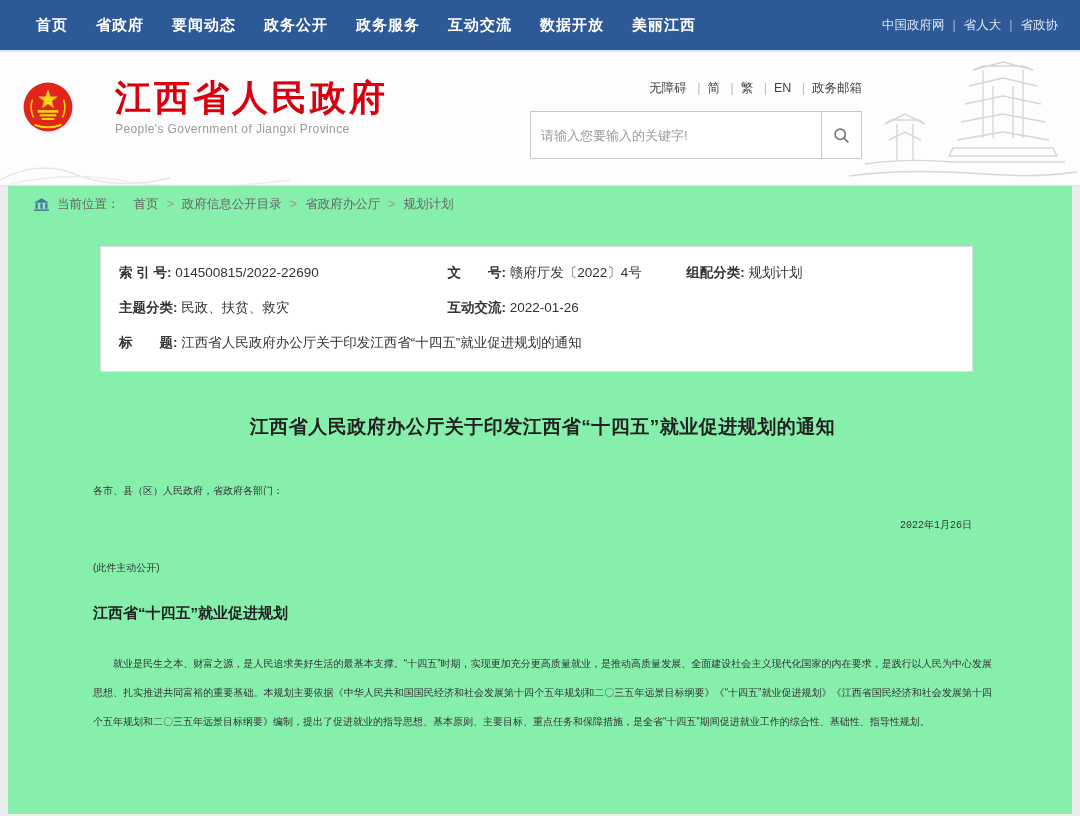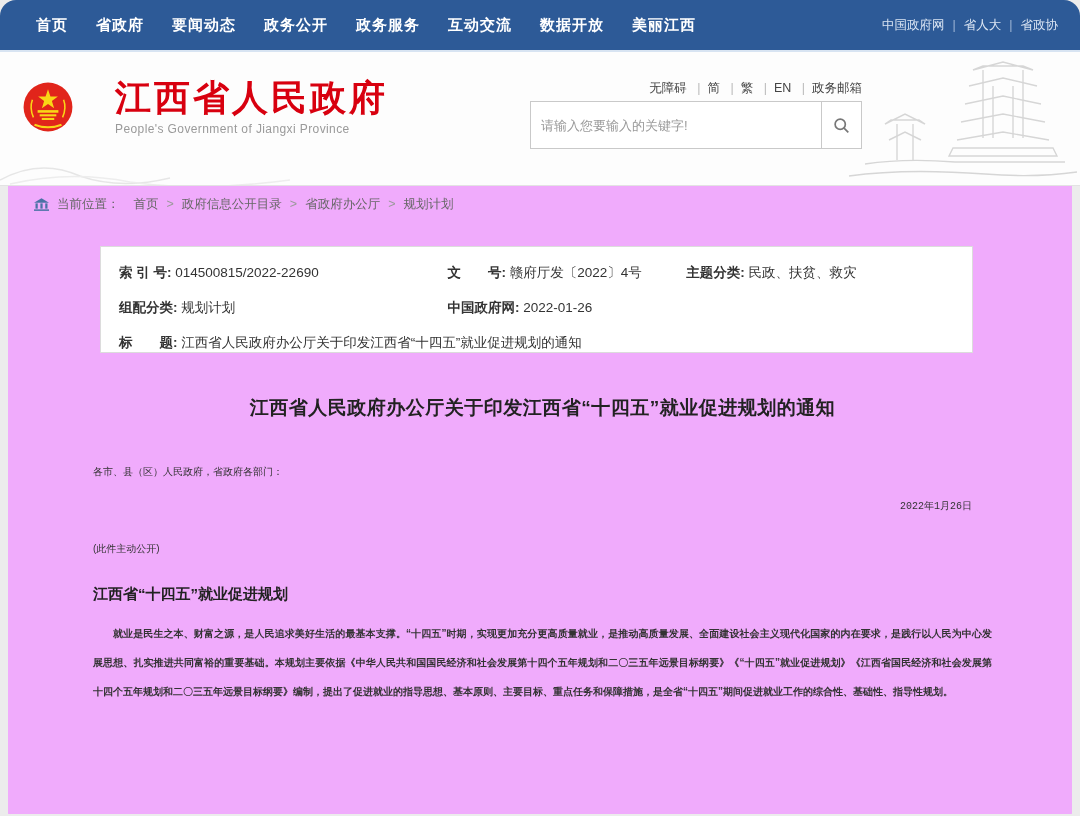--- a/index.html
+++ b/index.html
@@ -1,78 +1,78 @@
 <!DOCTYPE html>
 <html><head>
 <meta charset="utf-8">
 <style>
   * { margin:0; padding:0; box-sizing:border-box; }
   html,body { background:#ececec; font-family:"Liberation Sans","DejaVu Sans",sans-serif; }
-  .page { width:1080px; height:816px; background:#ececec; position:relative; overflow:hidden;border-radius:16px; }
+  .page { width:1080px; height:816px; background:#ececec; position:relative; overflow:hidden; }
 
   
   .topnav { height:52px; background:#2d5a97; display:flex; align-items:center;
             justify-content:space-between; padding:0 22px 0 36px; border-bottom:2px solid #d8e4f2; }
   .topnav ul { list-style:none; display:flex; align-items:center; }
   .topnav .main-items li { margin-right:28px; }
   .topnav .main-items a { color:#ffffff; font-size:15px; font-weight:bold; text-decoration:none; letter-spacing:1px; cursor:pointer; }
   .gov-links { display:flex; align-items:center; }
   .gov-links span.link { color:#dbe5f3; font-size:12.5px; cursor:pointer; }
   .gov-links span.link + span.link::before { content:"|"; color:#9db4d4; margin:0 8px; cursor:default; }
 
   
   .site-header { height:134px; background:#fdfdfd; position:relative; border-bottom:1px solid #e3e3e3; }
   .header-art { position:absolute; right:0; top:0; width:235px; height:133px; }
   .header-hills { position:absolute; left:0; bottom:0; width:300px; height:45px; }
   .logo-row { position:absolute; left:22px; top:26px; display:flex; align-items:center;gap:29px; }
   .emblem { width:52px; height:52px; margin-right:12px; }
   .site-name { color:#d8000f; font-size:36px; font-weight:bold; letter-spacing:3px; line-height:40px; }
   .site-name-en { color:#9a9a9a; font-size:12px; letter-spacing:0.4px; margin-top:4px; }
   .header-right { position:absolute; left:530px; top:28px; width:332px; }
-  .utility-links { text-align:right; font-size:12.5px; color:#444; margin-bottom:4px; }
+  .utility-links { text-align:right; font-size:12.5px; color:#444; margin-bottom:14px; }
   .utility-links span.link { cursor:pointer; }
   .utility-links span.link + span.link::before { content:"|"; color:#bbb; margin:0 7px; cursor:default; }
   .search-box { display:flex; height:48px; border:1px solid #c9c9c9; background:#fff; }
   .search-box input { flex:1; border:none; outline:none; padding:0 10px; font-size:13px; color:#333;
                       font-family:"Liberation Sans","DejaVu Sans",sans-serif; }
   .search-box input::placeholder { color:#9a9a9a; }
   .search-btn { width:40px; border:none; border-left:1px solid #c9c9c9; background:#fff; cursor:pointer;
                 display:flex; align-items:center; justify-content:center; }
 
   
-  .content-shell { margin:0 8px; background:#f0abfc; height:628px; overflow:hidden; }
+  .content-shell { margin:0 8px; background:#86efac; height:628px; overflow:hidden; }
 
   
   .breadcrumb { height:37px; display:flex; align-items:center; padding-left:26px;
                 font-size:12.5px; color:#666; }
   .breadcrumb .home-ico { margin-right:8px; display:inline-flex; }
   .crumb-label { color:#666; margin-right:14px; }
   .crumb { color:#666; cursor:pointer; }
   .crumb + .crumb::before { content:">"; color:#999; margin:0 8px; cursor:default; }
 
   
   .doc-table { margin:23px 0 0 92px; width:873px; border:1px solid #dcdcdc; background:#fff;
-               padding:17px 0 0 18px; font-size:13.5px; color:#333; }
+               padding:17px 0 19px 18px; font-size:13.5px; color:#333; }
   .doc-grid { display:grid; grid-template-columns:38.5% 28% 33.5%; row-gap:17px; }
   .doc-cell { white-space:nowrap; }
   .doc-cell.wide { grid-column:1 / span 3; }
   .doc-cell b { font-weight:bold; }
 
   
   .article { padding:0 80px 0 85px; color:#333; }
   .article-title { text-align:center; font-size:19px; font-weight:bold; color:#222;
                    margin-top:42px; letter-spacing:0.5px; }
   .article p { font-size:10px; line-height:29px; }
   .salutation { margin-top:36px; }
   .para-indent { text-indent:2em; }
   .para1 { margin-top:12px; }
   .doc-date { text-align:right; margin-top:6px; padding-right:20px;font-family:Liberation Mono, monospace; }
   .note { margin-top:13px; }
   .article-subtitle { text-align:left; font-size:15px; font-weight:bold; color:#222; margin-top:22px; }
-  .body-para { margin-top:15px; text-align:justify;font-weight:bold; }
+  .body-para { margin-top:26px; text-align:justify; }
 </style>
 </head>
 <body>
 
 <div class="page">
 
   <nav class="topnav">
     <ul class="main-items">
       <li><a>首页</a></li>
       <li><a>省政府</a></li>
@@ -176,29 +176,29 @@
       <div class="doc-grid">
         <div class="doc-cell">
           <b>索 引 号:</b>
           <span>014500815/2022-22690</span>
         </div>
         <div class="doc-cell">
           <b>文　　号:</b>
           <span>赣府厅发〔2022〕4号</span>
         </div>
         <div class="doc-cell">
+          <b>组配分类:</b>
+          <span>规划计划</span>
+        </div>
+        <div class="doc-cell">
           <b>主题分类:</b>
           <span>民政、扶贫、救灾</span>
         </div>
         <div class="doc-cell">
-          <b>组配分类:</b>
-          <span>规划计划</span>
-        </div>
-        <div class="doc-cell">
-          <b>中国政府网:</b>
+          <b>互动交流:</b>
           <span>2022-01-26</span>
         </div>
         <div class="doc-cell wide">
           <b>标　　题:</b>
           <span>江西省人民政府办公厅关于印发江西省“十四五”就业促进规划的通知</span>
         </div>
       </div>
     </div>
 
     <article class="article">

